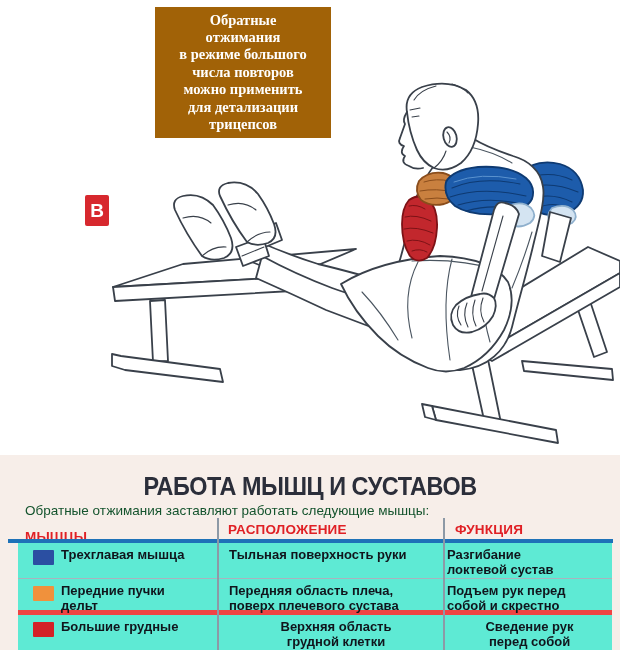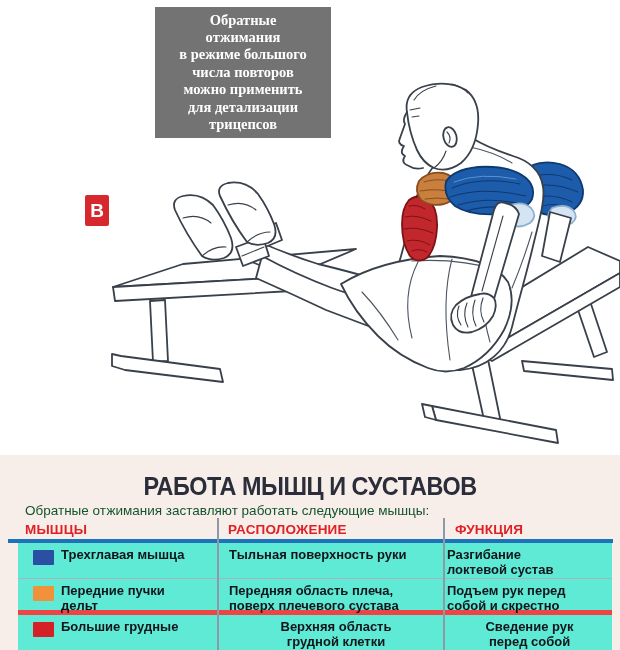--- a/index.html
+++ b/index.html
@@ -52,21 +52,21 @@
         line-height:15px;color:#10151c;white-space:pre-line;}
   .c1{width:199px;display:flex;padding-left:15px;}
   .c2{width:226px;padding-left:12px;}
   .c3{width:169px;padding-left:4px;}
   .swatch{width:21px;height:15px;margin:3px 7px 0 0;flex:0 0 auto;border-radius:1px;}
   .c1 .txt{padding-top:0;}
 </style>
 </head>
 <body>
 
-<div class="abs infobox" style="background: #737373;">Обратные
+<div class="abs infobox" style="background: #a16207;">Обратные
 отжимания
 в режиме большого
 числа повторов
 можно применить
 для детализации
 трицепсов</div>
 
 <div class="abs marker" style="background: rgb(215, 40, 46);">В</div>
 
 <svg class="abs figure" viewBox="0 80 620 375" width="620" height="375" xmlns="http://www.w3.org/2000/svg">
@@ -172,21 +172,21 @@
         <path d="M483,298 Q478,311 484,322"></path>
       </g>
     </g>
   </g>
 </svg>
 
 <div class="abs bottom" style="background: rgb(247, 238, 233);">
   <div class="abs m-title">РАБОТА МЫШЦ И СУСТАВОВ</div>
   <div class="abs m-sub">Обратные отжимания заставляют работать следующие мышцы:</div>
 
-  <div class="abs th th1" style="color: rgb(224, 32, 37);">МЫШЦЫ</div>
+  <div class="abs th th1" style="color: rgb(224, 32, 37); margin-top: 7px;">МЫШЦЫ</div>
   <div class="abs th th2" style="color: rgb(224, 32, 37);">РАСПОЛОЖЕНИЕ</div>
   <div class="abs th th3" style="color: rgb(224, 32, 37);">ФУНКЦИЯ</div>
 
   <div class="abs blueline" style="background: rgb(30, 114, 184);"></div>
 
   <div class="abs tbody" style="background: #5eead4;">
     <div class="trow r1">
       <div class="cell c1">
         <span class="swatch" style="background: rgb(43, 79, 162);"></span>
         <span class="txt">Трехглавая мышца</span>

